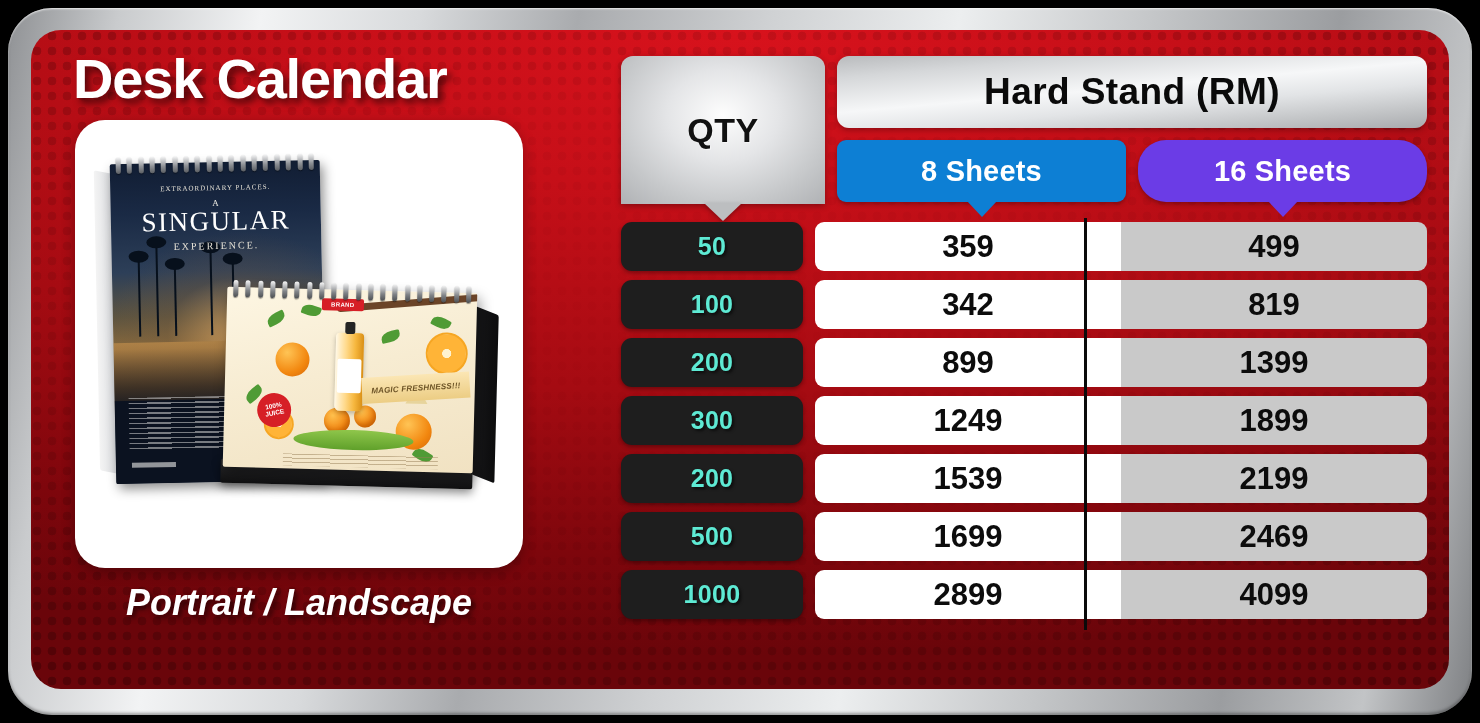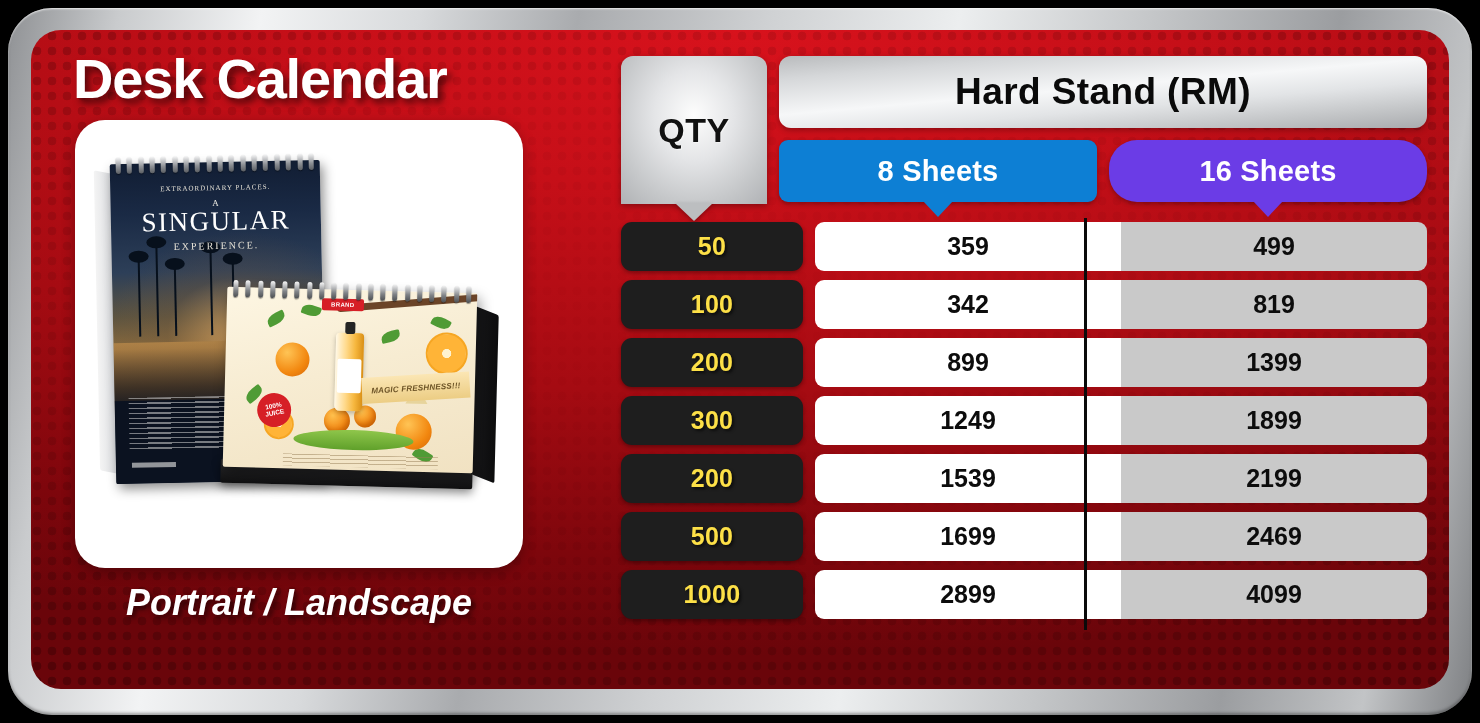--- a/index.html
+++ b/index.html
@@ -348,21 +348,21 @@
 
   .table-head {
     display: flex;
     align-items: flex-start;
     gap: 12px;
   }
 
   
   #qty-head {
     position: relative;
-    width: 146px;
+    width: 204px;
     flex: none;
     height: 148px;
     border-radius: 12px 12px 0 0;
     background:
       radial-gradient(80% 90% at 50% 40%,
         #fdfdfd 0%, #e4e5e7 34%, #c6c8ca 66%, #a8aaad 100%);
     display: flex;
     align-items: center;
     justify-content: center;
     box-shadow: 0 2px 6px rgba(0,0,0,.32);
@@ -465,38 +465,38 @@
   .row:last-child { margin-bottom: 0; }
 
   .qty-cell {
     width: 182px;
     flex: none;
     background: #1e1e1e;
     border-radius: 11px;
     display: flex;
     align-items: center;
     justify-content: center;
-    color: #fde047;
+    color: #5eead4;
     font-size: 25px;
     font-weight: 800;
     letter-spacing: .3px;
     text-shadow: 2px 2px 3px rgba(0,0,0,.6);
     box-shadow: 0 2px 4px rgba(0,0,0,.35);
   }
   .price-wrap {
     flex: 1;
     display: flex;
     position: relative;
   }
   .price-cell {
     flex: 1;
     display: flex;
     align-items: center;
     justify-content: center;
-    font-size: 25px;
+    font-size: 31px;
     font-weight: 700;
     color: #0c0c0c;
   }
   .price-cell.c8 {
     background: #ffffff;
     border-radius: 9px 0 0 9px;
   }
   .price-cell.c16 {
     background: #c9c9c9;
     border-radius: 0 9px 9px 0;

